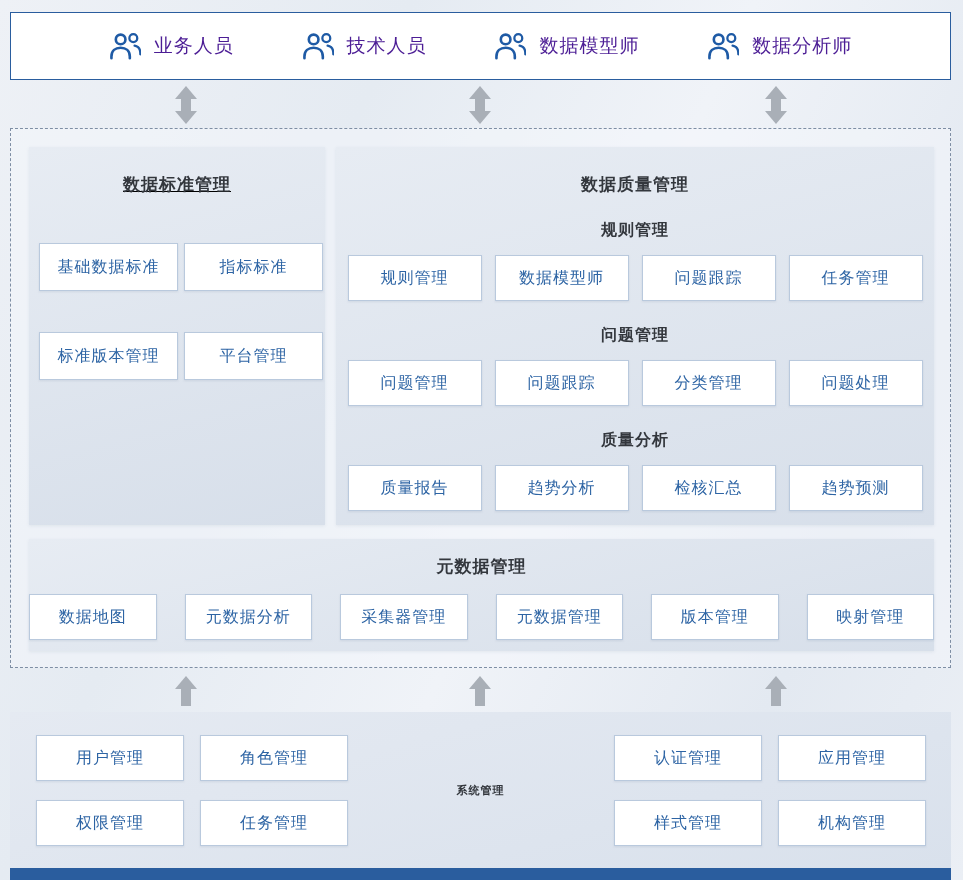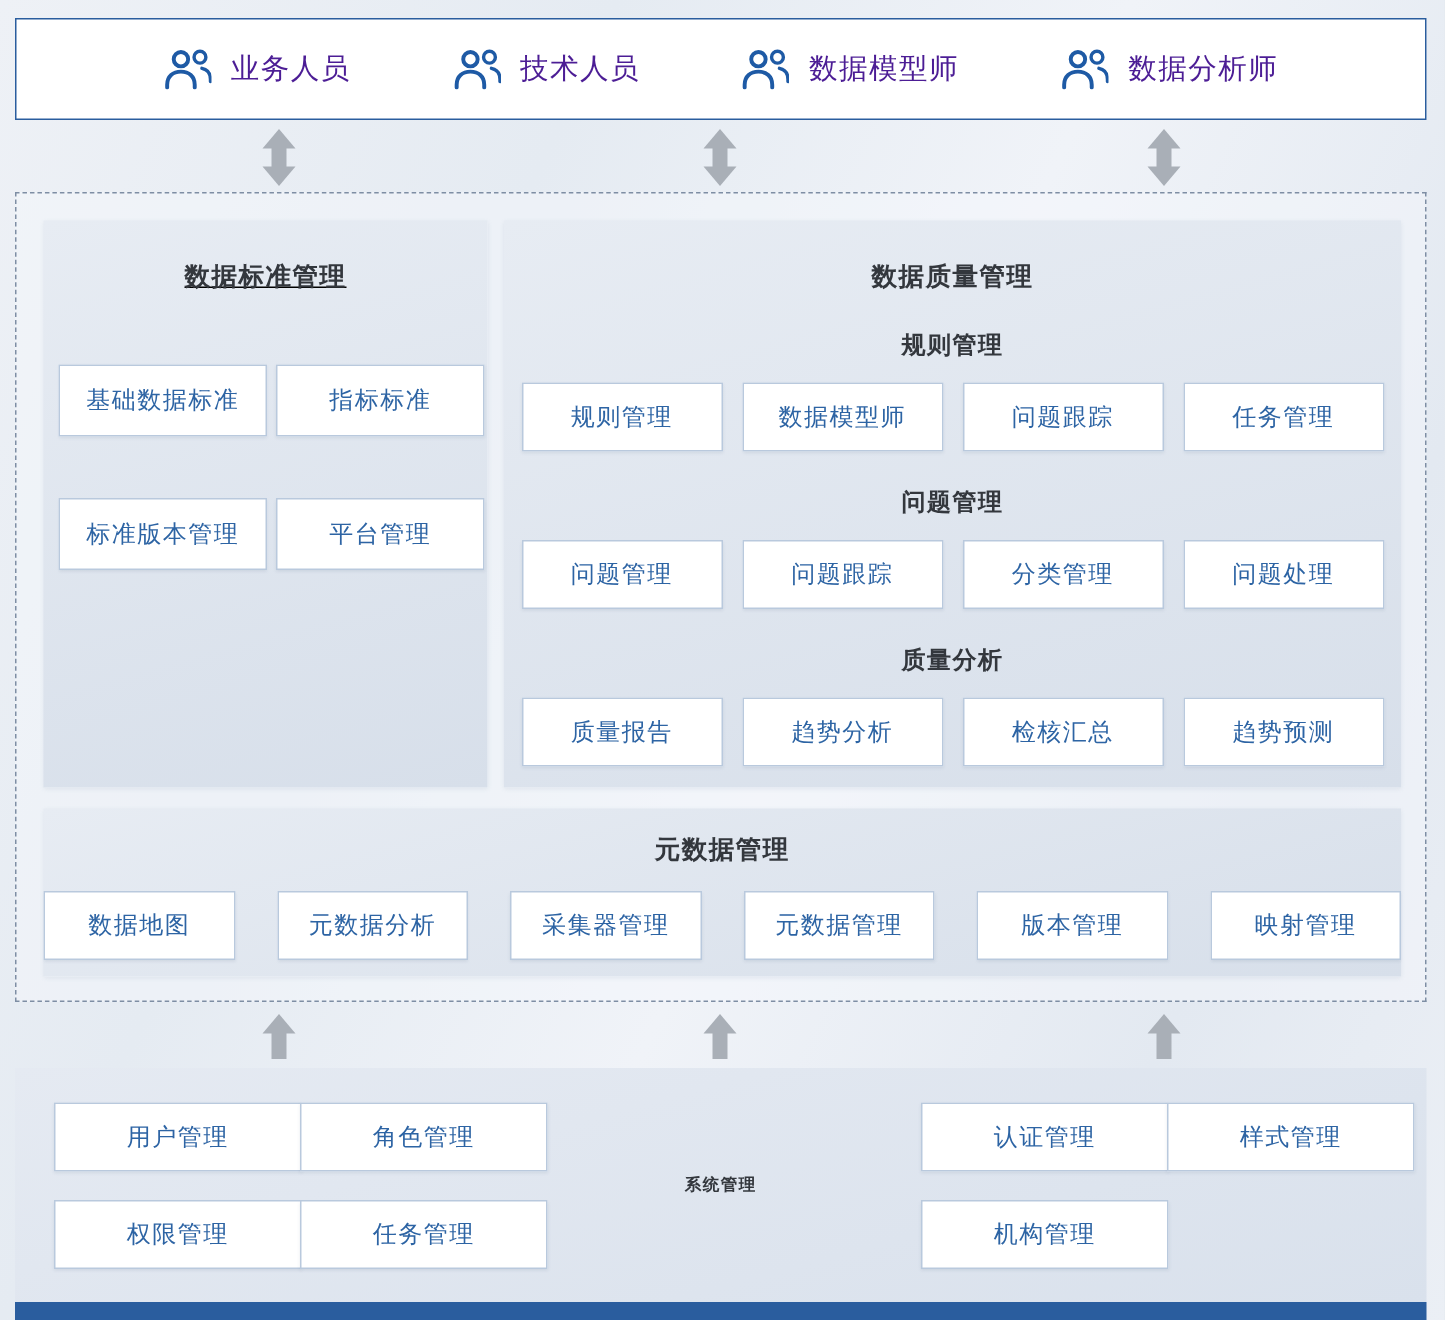--- a/index.html
+++ b/index.html
@@ -75,21 +75,21 @@
     background:linear-gradient(165deg,#e5eaf2 0%,#d9e1ec 100%);
   }
   .system-title {
     position:absolute; left:0; right:0; top:50%; transform:translateY(-50%);
     text-align:center; font-weight:bold; font-size:11px; color:#33373d; letter-spacing:1px;
   }
   .system-grid {
     position:absolute; top:23px;
     display:grid; grid-template-columns:148px 148px; gap:19px 16px;
   }
-  .system-grid .item-box { width:165px; height:46px; }
+  .system-grid .item-box { width:148px; height:46px; }
   .system-grid-left  { left:26px; }
   .system-grid-right { left:604px; }
 
   .bottom-accent {
     position:absolute; left:10px; top:868px; width:941px; height:12px;
     background:#2a5d9e;
   }
 </style>
 </head>
 <body>
@@ -226,20 +226,21 @@
   <div class="system-panel">
     <div class="system-title">系统管理</div>
     <div class="system-grid system-grid-left">
       <div class="item-box">用户管理</div>
       <div class="item-box">角色管理</div>
       <div class="item-box">权限管理</div>
       <div class="item-box">任务管理</div>
     </div>
     <div class="system-grid system-grid-right">
       <div class="item-box">认证管理</div>
+      <div class="item-box">应用管理</div>
       <div class="item-box">样式管理</div>
       <div class="item-box">机构管理</div>
     </div>
   </div>
 
   <div class="bottom-accent"></div>
 
 </div>
 
 </body></html>

